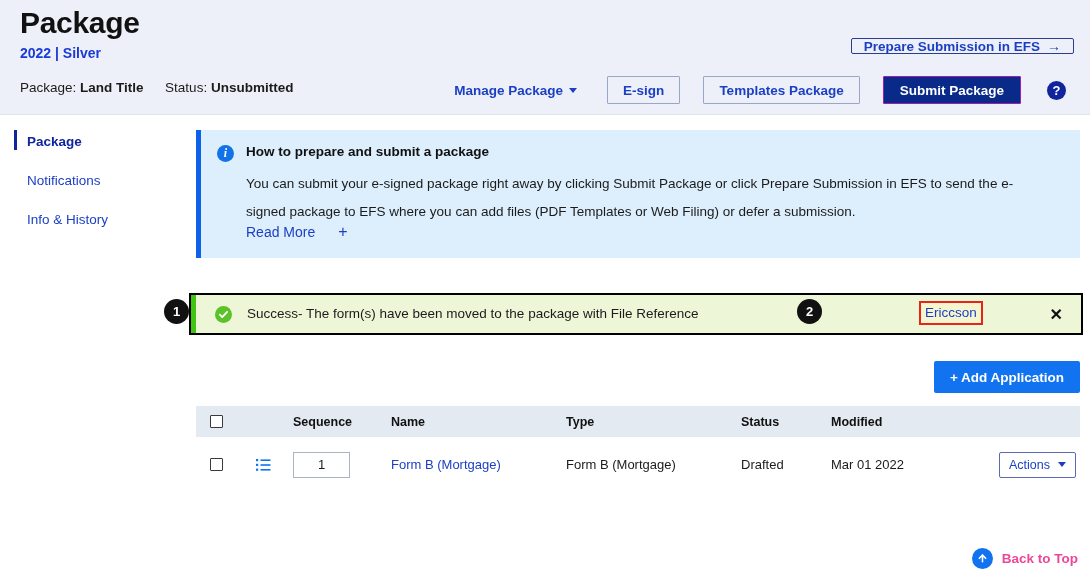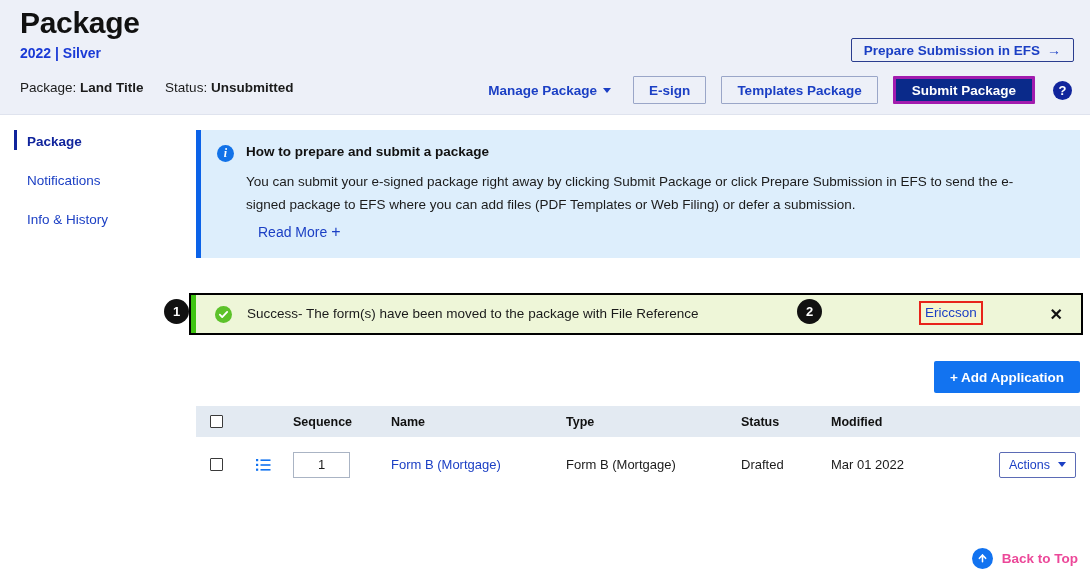--- a/index.html
+++ b/index.html
@@ -30,33 +30,33 @@
   .meta-line {
     position: absolute; left: 20px; top: 80px;
     font-size: 13.5px; color: #1b1b1b;
   }
   .meta-line .lbl { font-weight: normal; }
   .meta-line .val { font-weight: bold; }
   .meta-gap { display: inline-block; width: 14px; }
 
   .btn-prepare {
     position: absolute; right: 16px; top: 38px;
-    height: 24px; padding: 0 12px;
+    height: 16px; padding: 0 12px;
     background: #edf0f8;
     border: 1px solid #2a3d8f;
     border-radius: 2px;
     color: #1b3fc4; font-size: 13.5px; font-weight: bold;
     display: flex; align-items: center; gap: 7px;
     cursor: pointer; white-space: nowrap;
   }
   .btn-prepare .arrow { font-size: 14px; font-weight: bold; }
 
   .action-bar {
-    position: absolute; right: 18px; top: 76px;
-    display: flex; align-items: center; gap: 8px;
+    position: absolute; right: 24px; top: 76px;
+    display: flex; align-items: center; gap: 16px;
   }
   .manage-pkg {
     color: #1b3fc4; font-size: 13.5px; font-weight: bold;
     margin-right: 14px; cursor: pointer; white-space: nowrap;
     display: flex; align-items: center; gap: 6px;
   }
   .caret-down {
     width: 0; height: 0;
     border-left: 4.5px solid transparent;
     border-right: 4.5px solid transparent;
@@ -68,21 +68,21 @@
     background: #edf0f8;
     border: 1px solid #9aa6c8;
     color: #1b3fc4; font-size: 13.5px; font-weight: bold;
     display: flex; align-items: center; justify-content: center;
     cursor: pointer; white-space: nowrap;
     margin-right: 7px; border-radius: 1px;
   }
   .btn-primary {
     height: 28px; padding: 0 16px;
     background: #0a2a8a;
-    border: 3px solid #a21caf;
+    border: 1px solid #a21caf;
     color: #ffffff; font-size: 13.5px; font-weight: bold;
     display: flex; align-items: center; justify-content: center;
     cursor: pointer; white-space: nowrap; border-radius: 1px;
   }
   .help-icon {
     width: 19px; height: 19px; border-radius: 50%;
     background: #10249c; color: #ffffff;
     font-size: 13px; font-weight: bold;
     display: flex; align-items: center; justify-content: center;
     margin-left: 10px; cursor: pointer;
@@ -122,26 +122,26 @@
     font-family: "Liberation Serif", serif;
     display: flex; align-items: center; justify-content: center;
   }
   .info-title {
     position: absolute; left: 45px; top: 14px;
     font-size: 13.5px; font-weight: bold; color: #111111;
   }
   .info-body {
     position: absolute; left: 45px; top: 40px;
     width: 790px;
-    font-size: 13.5px; color: #1b1b1b; line-height: 23px;
+    font-size: 13.5px; color: #1b1b1b; line-height: 28px;
   }
   .read-more {
-    position: absolute; left: 57px; top: 93px;
+    position: absolute; left: 45px; top: 93px;
     font-size: 14px; color: #1b3fc4; font-weight: normal;
-    cursor: pointer; display: flex; align-items: center; gap: 4px;
+    cursor: pointer; display: flex; align-items: center; gap: 23px;
   }
   .read-more .plus { font-size: 16px; }
 
   
   .success-wrap {
     position: absolute; left: 189px; top: 293px;
     width: 894px; height: 42px;
     border: 2px solid #000000;
     background: #eef6d8;
   }

